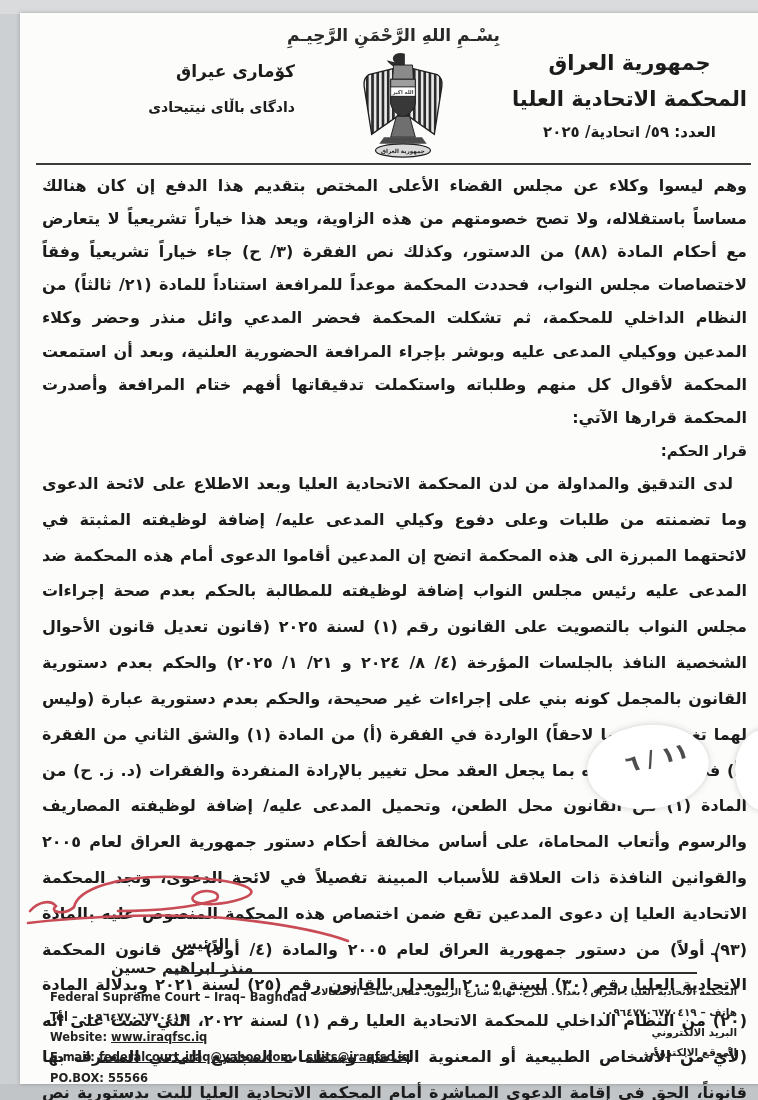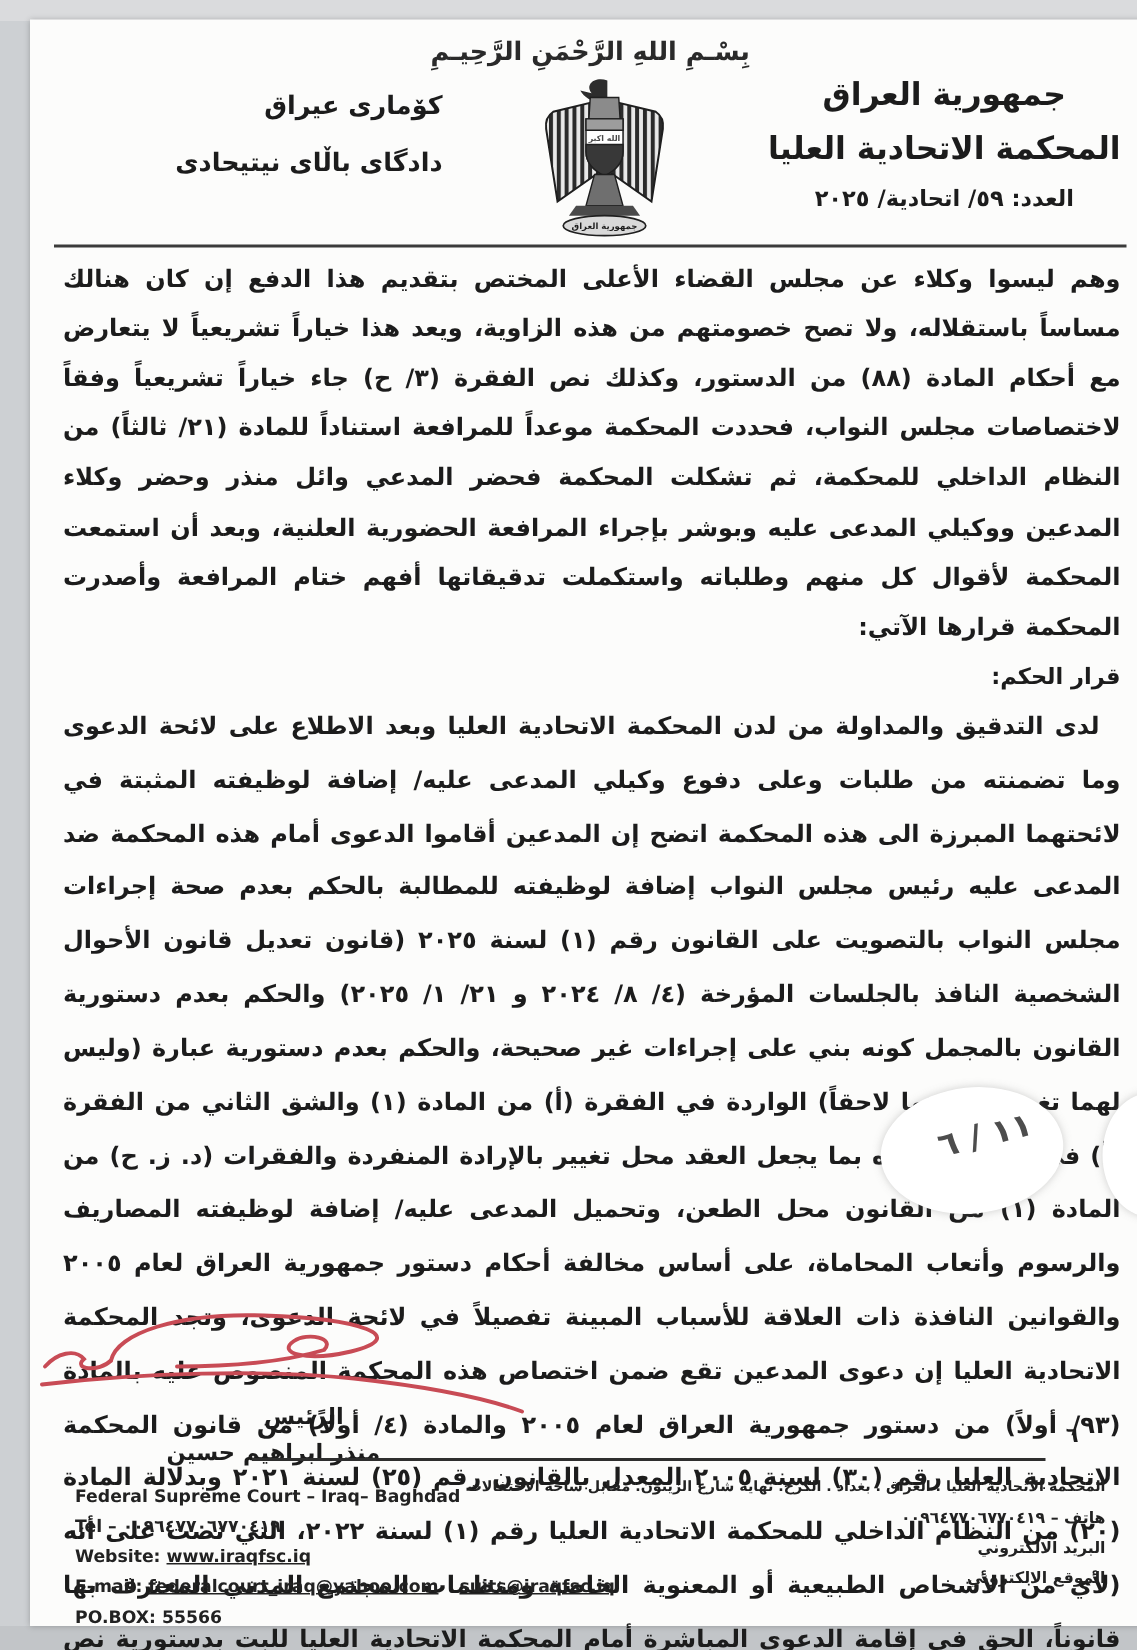--- a/index.html
+++ b/index.html
@@ -22,21 +22,21 @@
     position:absolute;top:12px;left:0;right:0;text-align:center;
     font-size:17px;font-weight:bold;color:#2a2a2a;
     font-family:"DejaVu Sans",sans-serif;letter-spacing:1px;
   }
   .hdr-right{position:absolute;top:38px;right:10px;width:255px;text-align:center;}
   .hdr-right .l1{font-size:21px;font-weight:bold;}
   .hdr-right .l2{font-size:21px;font-weight:bold;margin-top:12px;}
   .hdr-right .l3{font-size:15px;font-weight:bold;margin-top:12px;}
   .hdr-left{position:absolute;top:48px;left:55px;width:220px;}
   .hdr-left .k1{font-size:17px;font-weight:bold;}
-  .hdr-left .k2{font-size:17px;font-weight:bold;margin-top:18px;}
+  .hdr-left .k2{font-size:14px;font-weight:bold;margin-top:18px;}
   .emblem-wrap{position:absolute;top:34px;left:328px;width:110px;text-align:center;}
   .header-rule{position:absolute;top:150px;left:16px;right:16px;border-top:2px solid #3b3b3b;}
   
   .content{position:absolute;top:156px;right:20px;left:22px;}
   .para{
     font-size:16px;font-weight:bold;text-align:justify;
     line-height:2.07;margin:0;word-spacing:1px;
   }
   .para.second{line-height:2.24;margin-top:6px;}
   .decision-heading{font-size:15px;font-weight:bold;margin-top:8px;}

